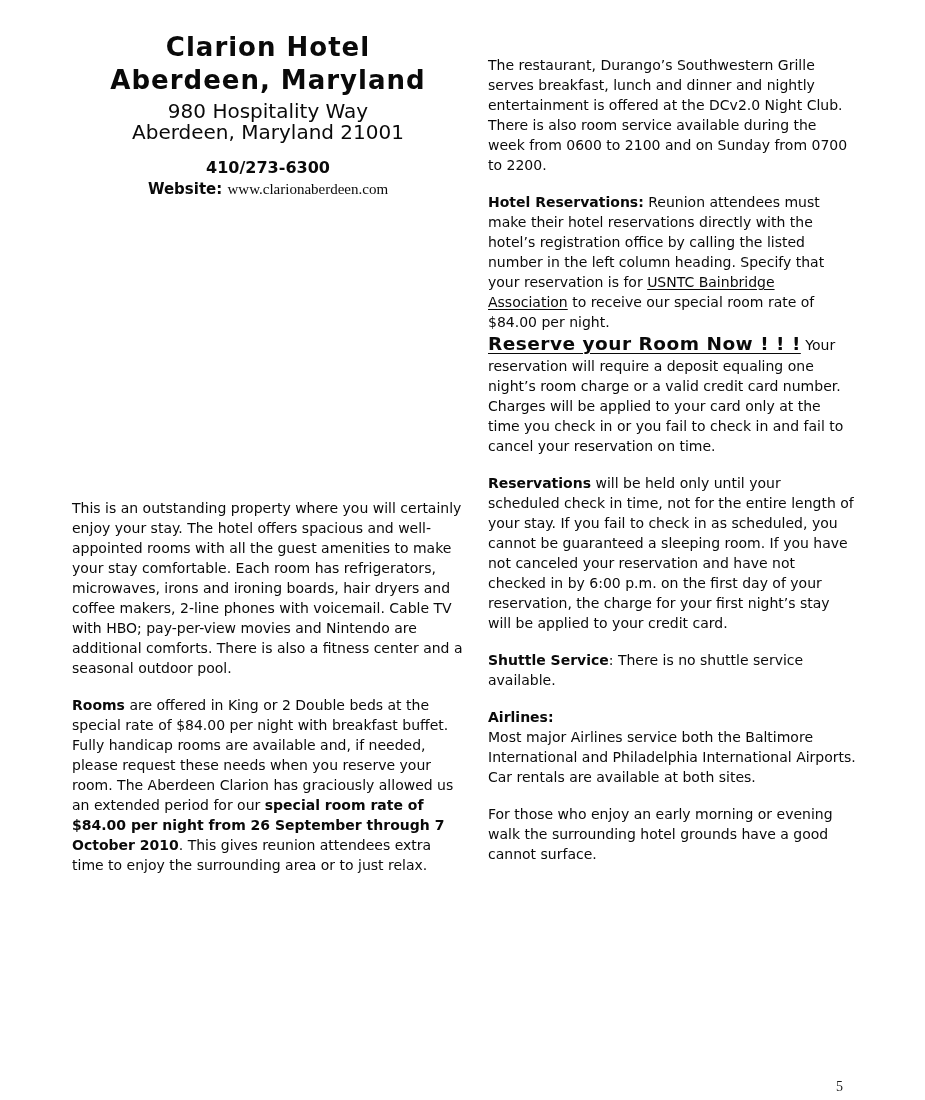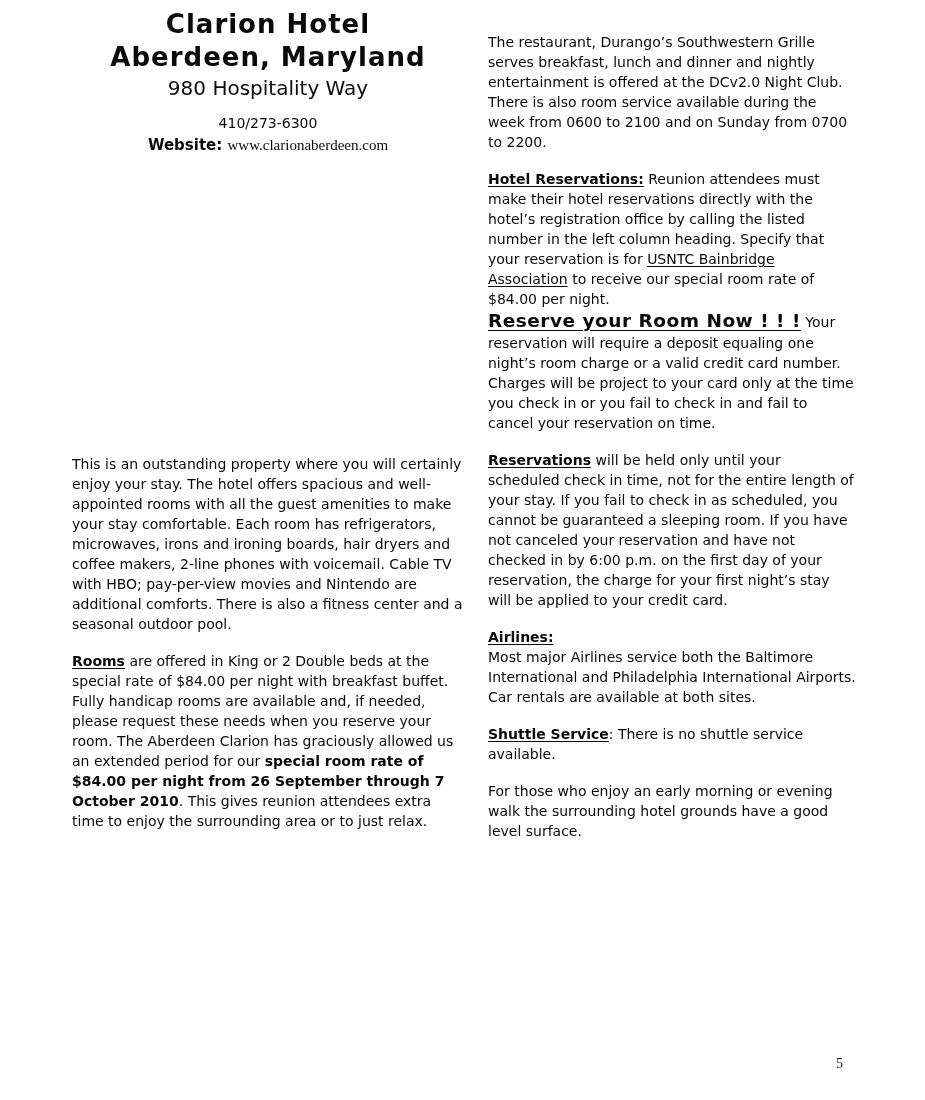--- a/index.html
+++ b/index.html
@@ -11,20 +11,21 @@
     height: 1100px;
     background: #ffffff;
     color: #0a0a0a;
     font-family: "DejaVu Sans", sans-serif;
     position: relative;
     overflow: hidden;
   }
   .page {
     position: absolute;
     inset: 0;
+    margin-top: 23px;
   }
   .col {
     position: absolute;
     font-size: 14px;
     line-height: 20px;
   }
   .col-left {
     left: 72px;
     top: 8px;
     width: 392px;
@@ -46,23 +47,24 @@
   }
   .addr {
     font-size: 20px;
     line-height: 21px;
     margin: 0;
   }
   .addr-first {
     margin-top: 4px;
   }
   .phone {
-    font-size: 14px;
+    font-size: 16px;
     line-height: 21px;
     margin: 14px 0 0 0;
+    font-weight: bold;
   }
   .website {
     font-size: 15px;
     line-height: 22px;
     margin: 0;
   }
   .website .label {
     font-weight: bold;
   }
   .website .url {
@@ -76,21 +78,21 @@
     margin-bottom: 0;
   }
   .intro {
     margin-top: 14px;
   }
   .spacer {
     height: 298px;
   }
   .b  { font-weight: bold; }
   .u  { text-decoration: underline; text-underline-offset: 2px; }
-  .bu { font-weight: bold; text-decoration: underline; text-underline-offset: 2px; }
+  .bu { font-weight: bold; text-underline-offset: 2px; }
   .block { display: block; }
   .h-reserve {
     font-size: 18.5px;
     line-height: 24px;
     font-weight: bold;
     text-decoration: underline;
     text-underline-offset: 3px;
     letter-spacing: 0.5px;
   }
   .page-number {
@@ -106,20 +108,21 @@
 <body>
 
 <div class="page">
 
   <div class="col col-left">
 
     <div class="doc-header">
       <div class="title">Clarion Hotel</div>
       <div class="title">Aberdeen, Maryland</div>
       <div class="addr addr-first">980 Hospitality Way</div>
+      <div class="addr">Aberdeen, Maryland 21001</div>
       <div class="phone">410/273-6300</div>
       <div class="website"><span class="label">Website: </span><span class="url">www.clarionaberdeen.com</span></div>
     </div>
 
 
     <div class="spacer"></div>
 
     <p class="para">This is an outstanding property where you will certainly enjoy your stay.  The hotel offers spacious and well-appointed rooms with all the guest amenities to make your stay comfortable.  Each room has refrigerators, microwaves, irons and ironing boards, hair dryers and coffee makers, 2-line phones with voicemail.   Cable TV with HBO; pay-per-view movies and Nintendo are additional comforts.  There is also a fitness center and a seasonal outdoor pool.</p>
 
     <p class="para"><span class="bu">Rooms</span><span> are offered in King or 2 Double beds at the special rate of $84.00 per night with breakfast buffet.  Fully handicap rooms are available and, if needed, please request these needs when you reserve your room.  The Aberdeen Clarion has graciously allowed us an extended period for our </span><span class="b">special room rate of $84.00 per night from 26 September through 7 October 2010</span><span>.  This gives reunion attendees extra time to enjoy the surrounding area or to just relax.</span></p>
@@ -128,28 +131,28 @@
 
   <div class="col col-right">
 
     <p class="para">
         <span class="block">The restaurant, Durango’s Southwestern Grille serves breakfast, lunch and dinner and nightly entertainment is offered at the DCv2.0 Night Club.</span>
         <span class="block">There is also room service available during the week from 0600 to 2100 and on Sunday from 0700 to 2200.</span>
       </p>
 
     <p class="para m0"><span class="bu">Hotel Reservations:</span><span>  Reunion attendees must make their hotel reservations directly with the hotel’s registration office by calling the listed number in the left column heading. Specify that your reservation is for </span><span class="u">USNTC Bainbridge Association</span><span> to receive our special room rate of $84.00 per night.</span></p>
 
-    <p class="para"><span class="h-reserve">Reserve your Room Now ! ! !</span><span> Your reservation will require a deposit equaling one night’s room charge or a valid credit card number.  Charges will be project to your card only at the time you check in or you fail to check in and fail to cancel your reservation on time.</span></p>
+    <p class="para"><span class="h-reserve">Reserve your Room Now ! ! !</span><span> Your reservation will require a deposit equaling one night’s room charge or a valid credit card number.  Charges will be applied to your card only at the time you check in or you fail to check in and fail to cancel your reservation on time.</span></p>
 
     <p class="para"><span class="bu">Reservations</span><span> will be held only until your scheduled check in time, not for the entire length of your stay.  If you fail to check in as scheduled, you cannot be guaranteed a sleeping room.  If you have not canceled your reservation and have not checked in by 6:00 p.m. on the first day of your reservation, the charge for your first night’s stay will be applied to your credit card.</span></p>
 
 
+    <p class="para"><span class="bu">Shuttle Service</span><span>:  There is no shuttle service available.</span></p>
+
     <p class="para"><span class="bu block">Airlines:</span><span>Most major Airlines service both the Baltimore International and Philadelphia International Airports.  Car rentals are available at both sites.</span></p>
 
-    <p class="para"><span class="bu">Shuttle Service</span><span>:  There is no shuttle service available.</span></p>
-
-    <p class="para">For those who enjoy an early morning or evening walk the surrounding hotel grounds have a good level surface.</p>
+    <p class="para">For those who enjoy an early morning or evening walk the surrounding hotel grounds have a good cannot surface.</p>
 
   </div>
 
   <div class="page-number">5</div>
 
 </div>
 
 </body></html>

